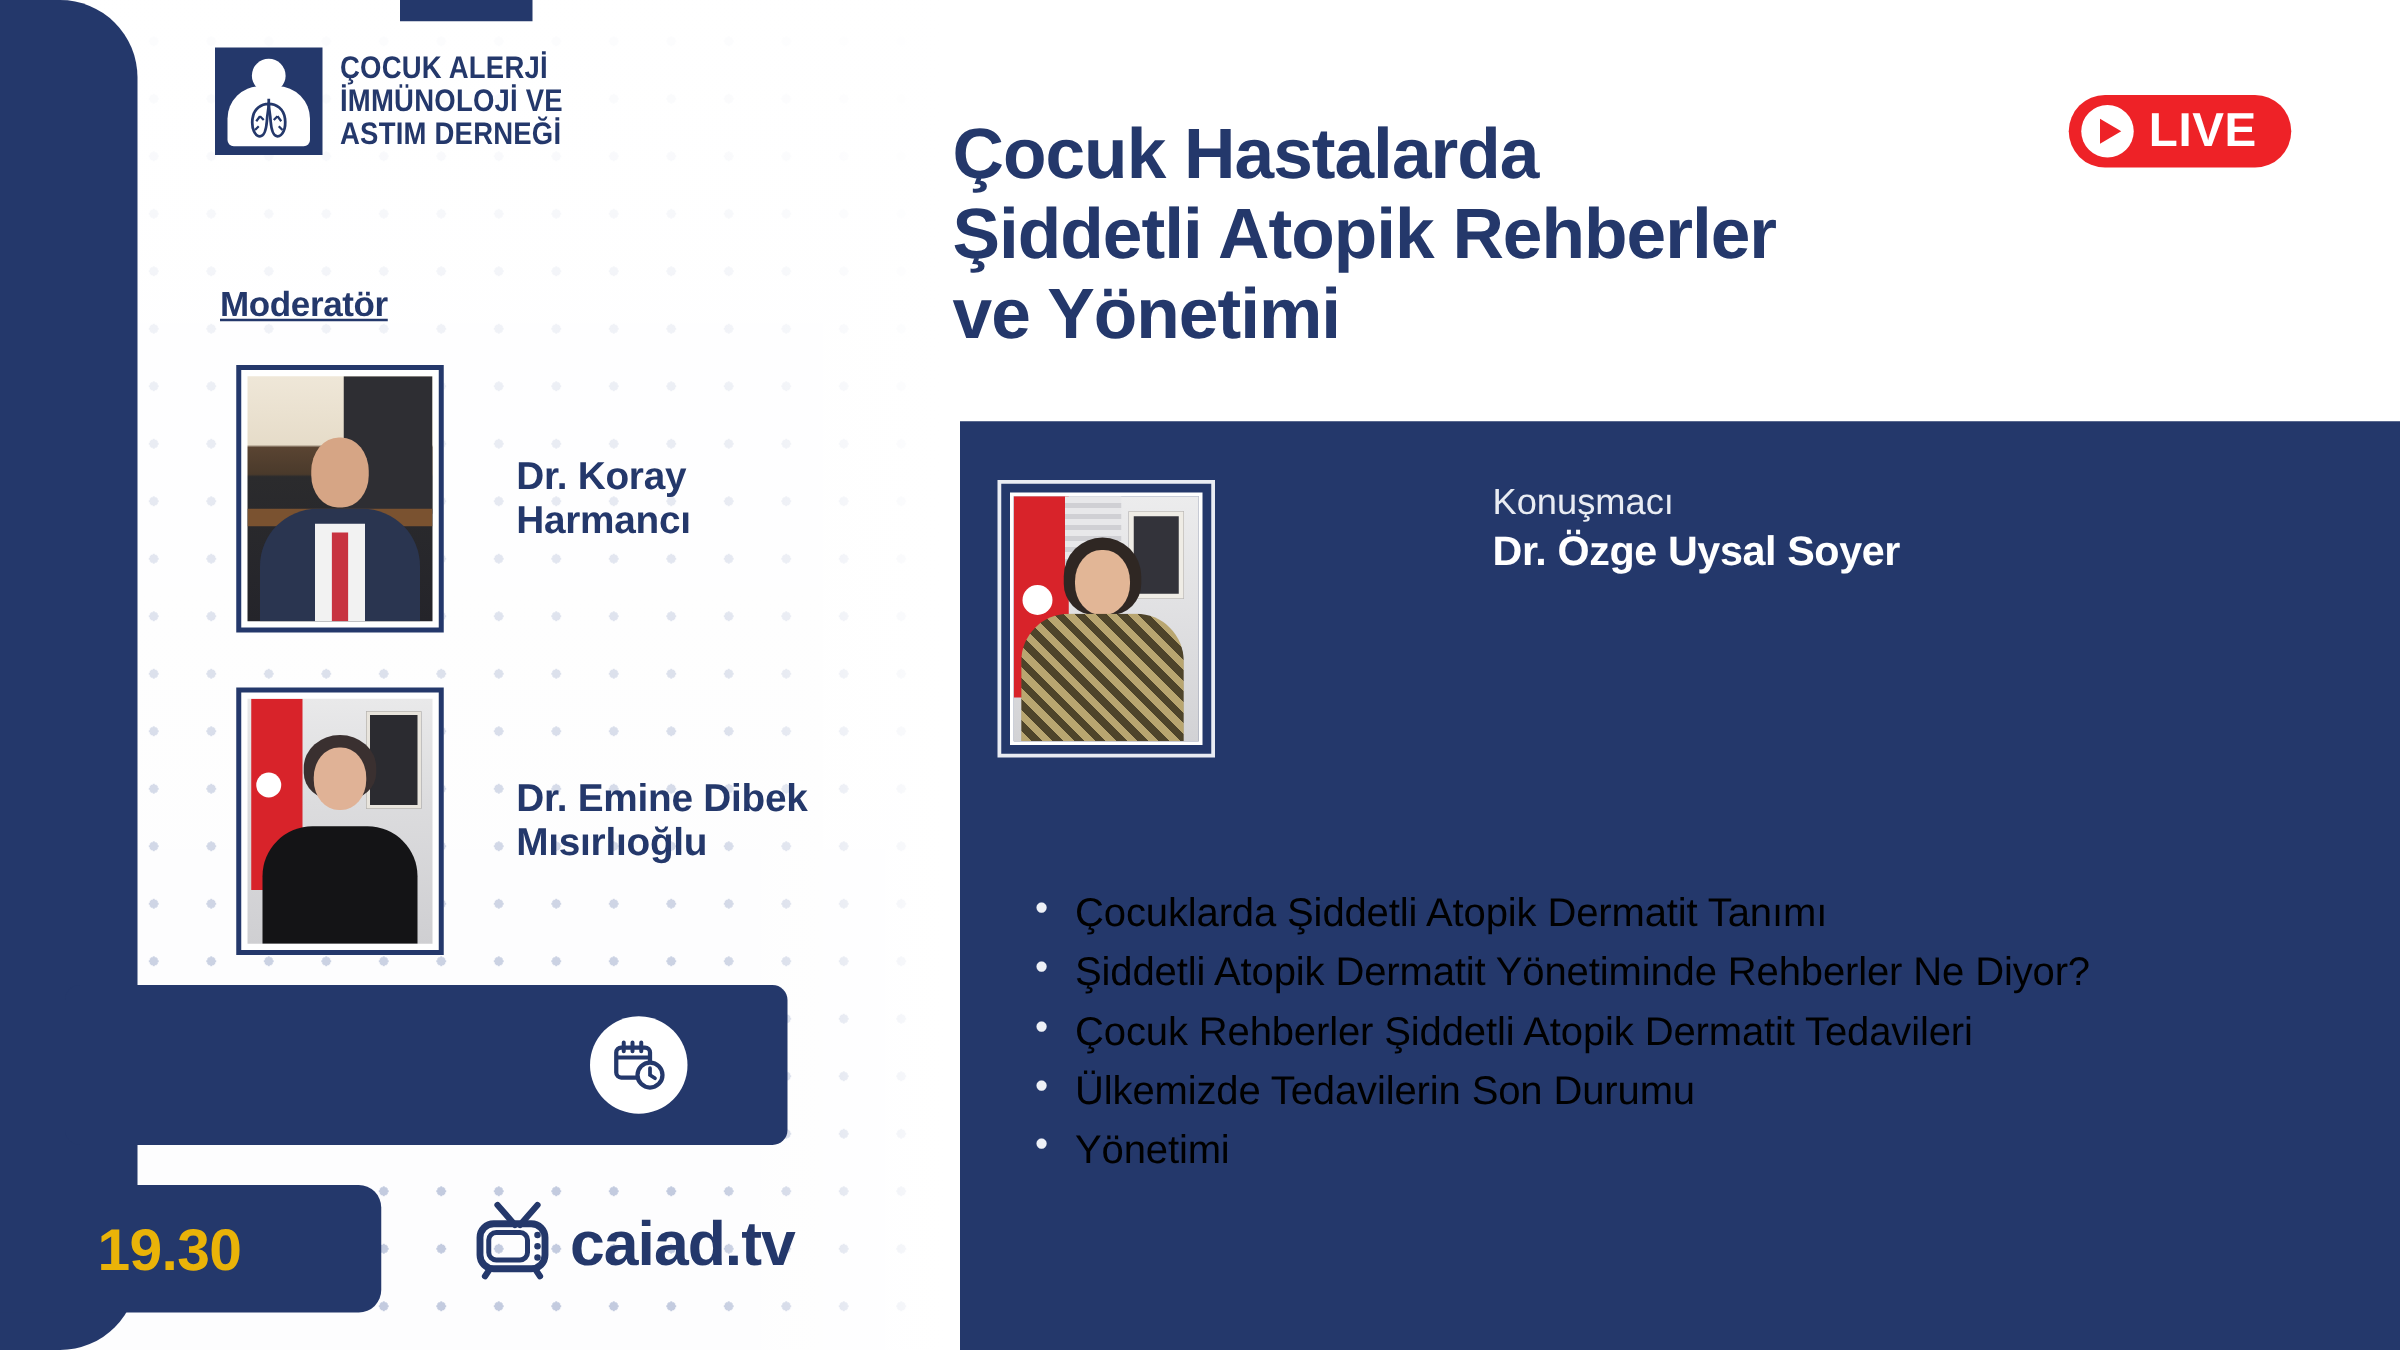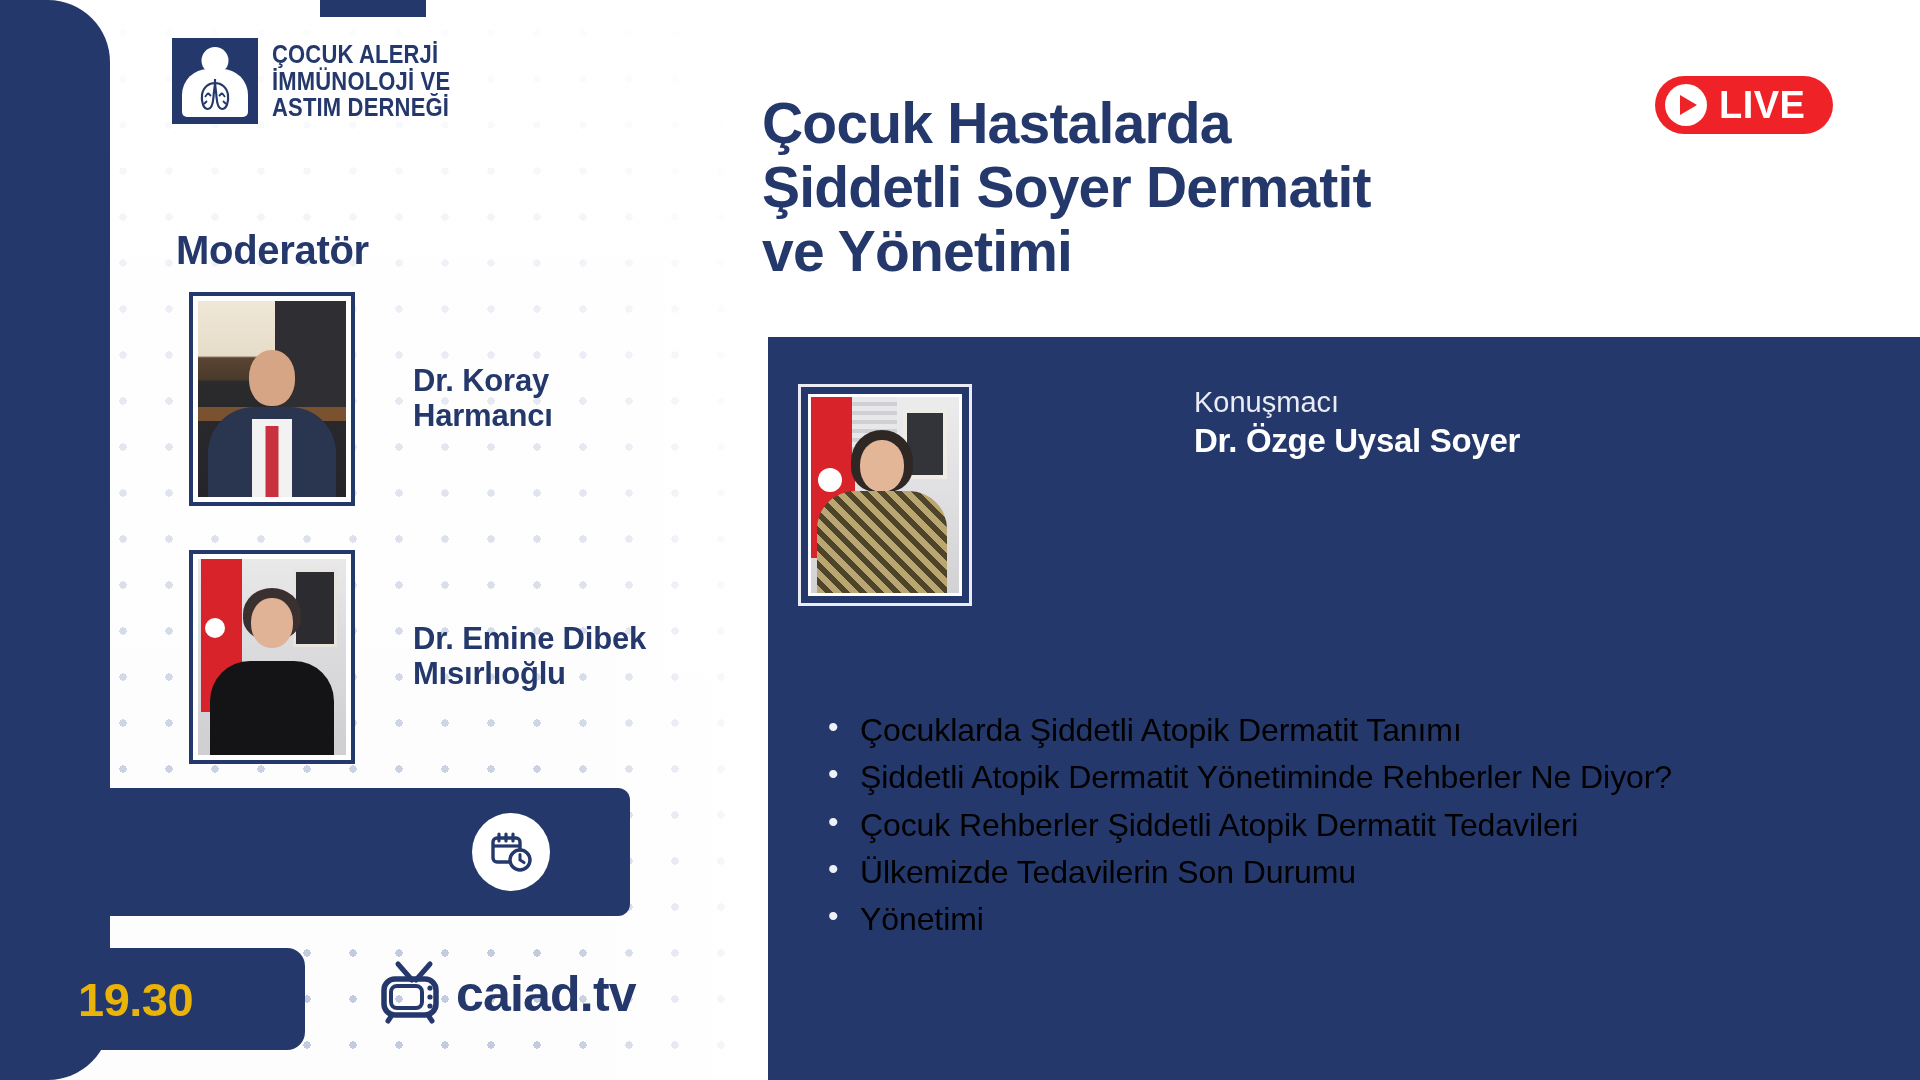--- a/index.html
+++ b/index.html
@@ -70,21 +70,21 @@
   .logo-text{
     color:#24386b; font-weight:bold; font-size:25px; line-height:1.07;
     letter-spacing:0.2px; font-stretch:condensed;
     transform:scaleX(0.88); transform-origin:left center;
     white-space:nowrap;
   }
 
   
   .moderator-title{
     position:absolute; left:176px; top:228px; z-index:8;
-    color:#24386b; font-size:40px; font-weight:bold; letter-spacing:-0.3px;
+    color:#24386b; font-size:28px; font-weight:bold; letter-spacing:-0.3px;text-decoration:underline;
   }
   .person{ position:absolute; z-index:8; display:flex; align-items:center;padding-left:11px; }
   .person-frame{
     border:4px solid #24386b; padding:5px; background:#fff; flex:none;
   }
   .photo{ width:148px; height:196px; position:relative; overflow:hidden; }
   .person-name{
     margin-left:58px; color:#24386b; font-size:31px; font-weight:bold;
     line-height:1.12; letter-spacing:-0.2px; max-width:330px;
   }
@@ -284,21 +284,21 @@
       <circle cx="52" cy="37" r="2.6" fill="#24386b"></circle>
       <circle cx="52" cy="46" r="2.6" fill="#24386b"></circle>
       <path d="M14 55 l-4 6 M50 55 l4 6" stroke="#24386b" stroke-width="5" stroke-linecap="round"></path>
     </svg>
   </div>
   <div class="tv-text">caiad.tv</div>
 </div>
 
 <div class="title">
   <div>Çocuk Hastalarda</div>
-  <div>Şiddetli Soyer Dermatit</div>
+  <div>Şiddetli Atopik Rehberler</div>
   <div>ve Yönetimi</div>
 </div>
 
 <div class="live-badge">
   <div class="live-circle">
       <div class="live-tri"></div>
     </div>
   <div class="live-label">LIVE</div>
 </div>
 

